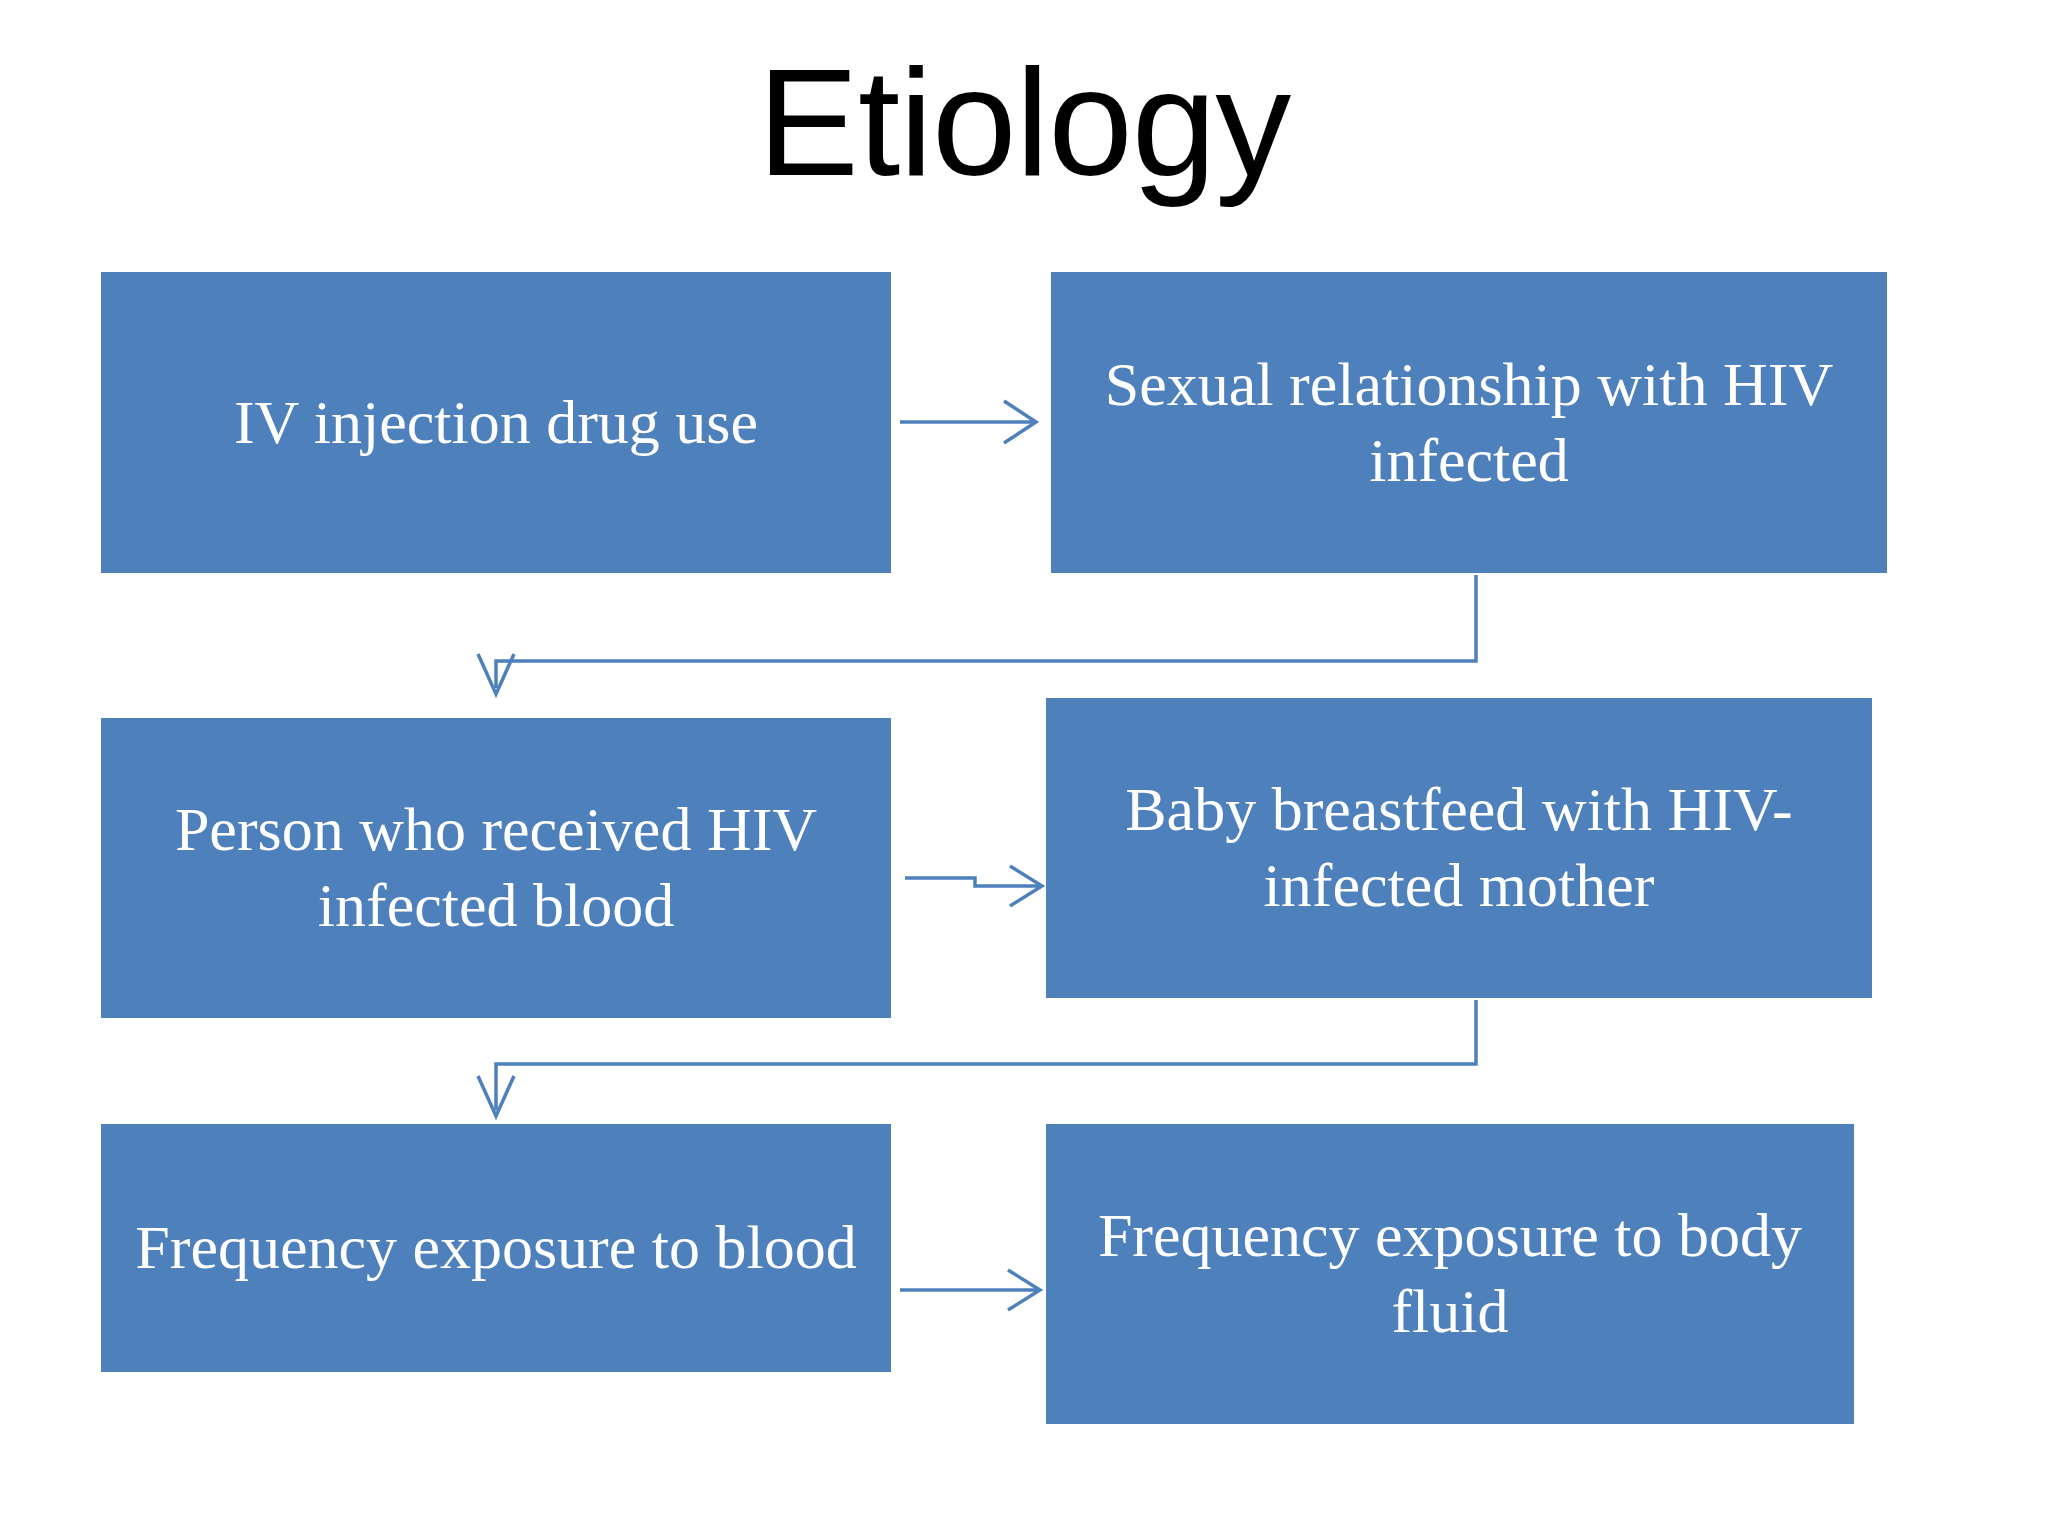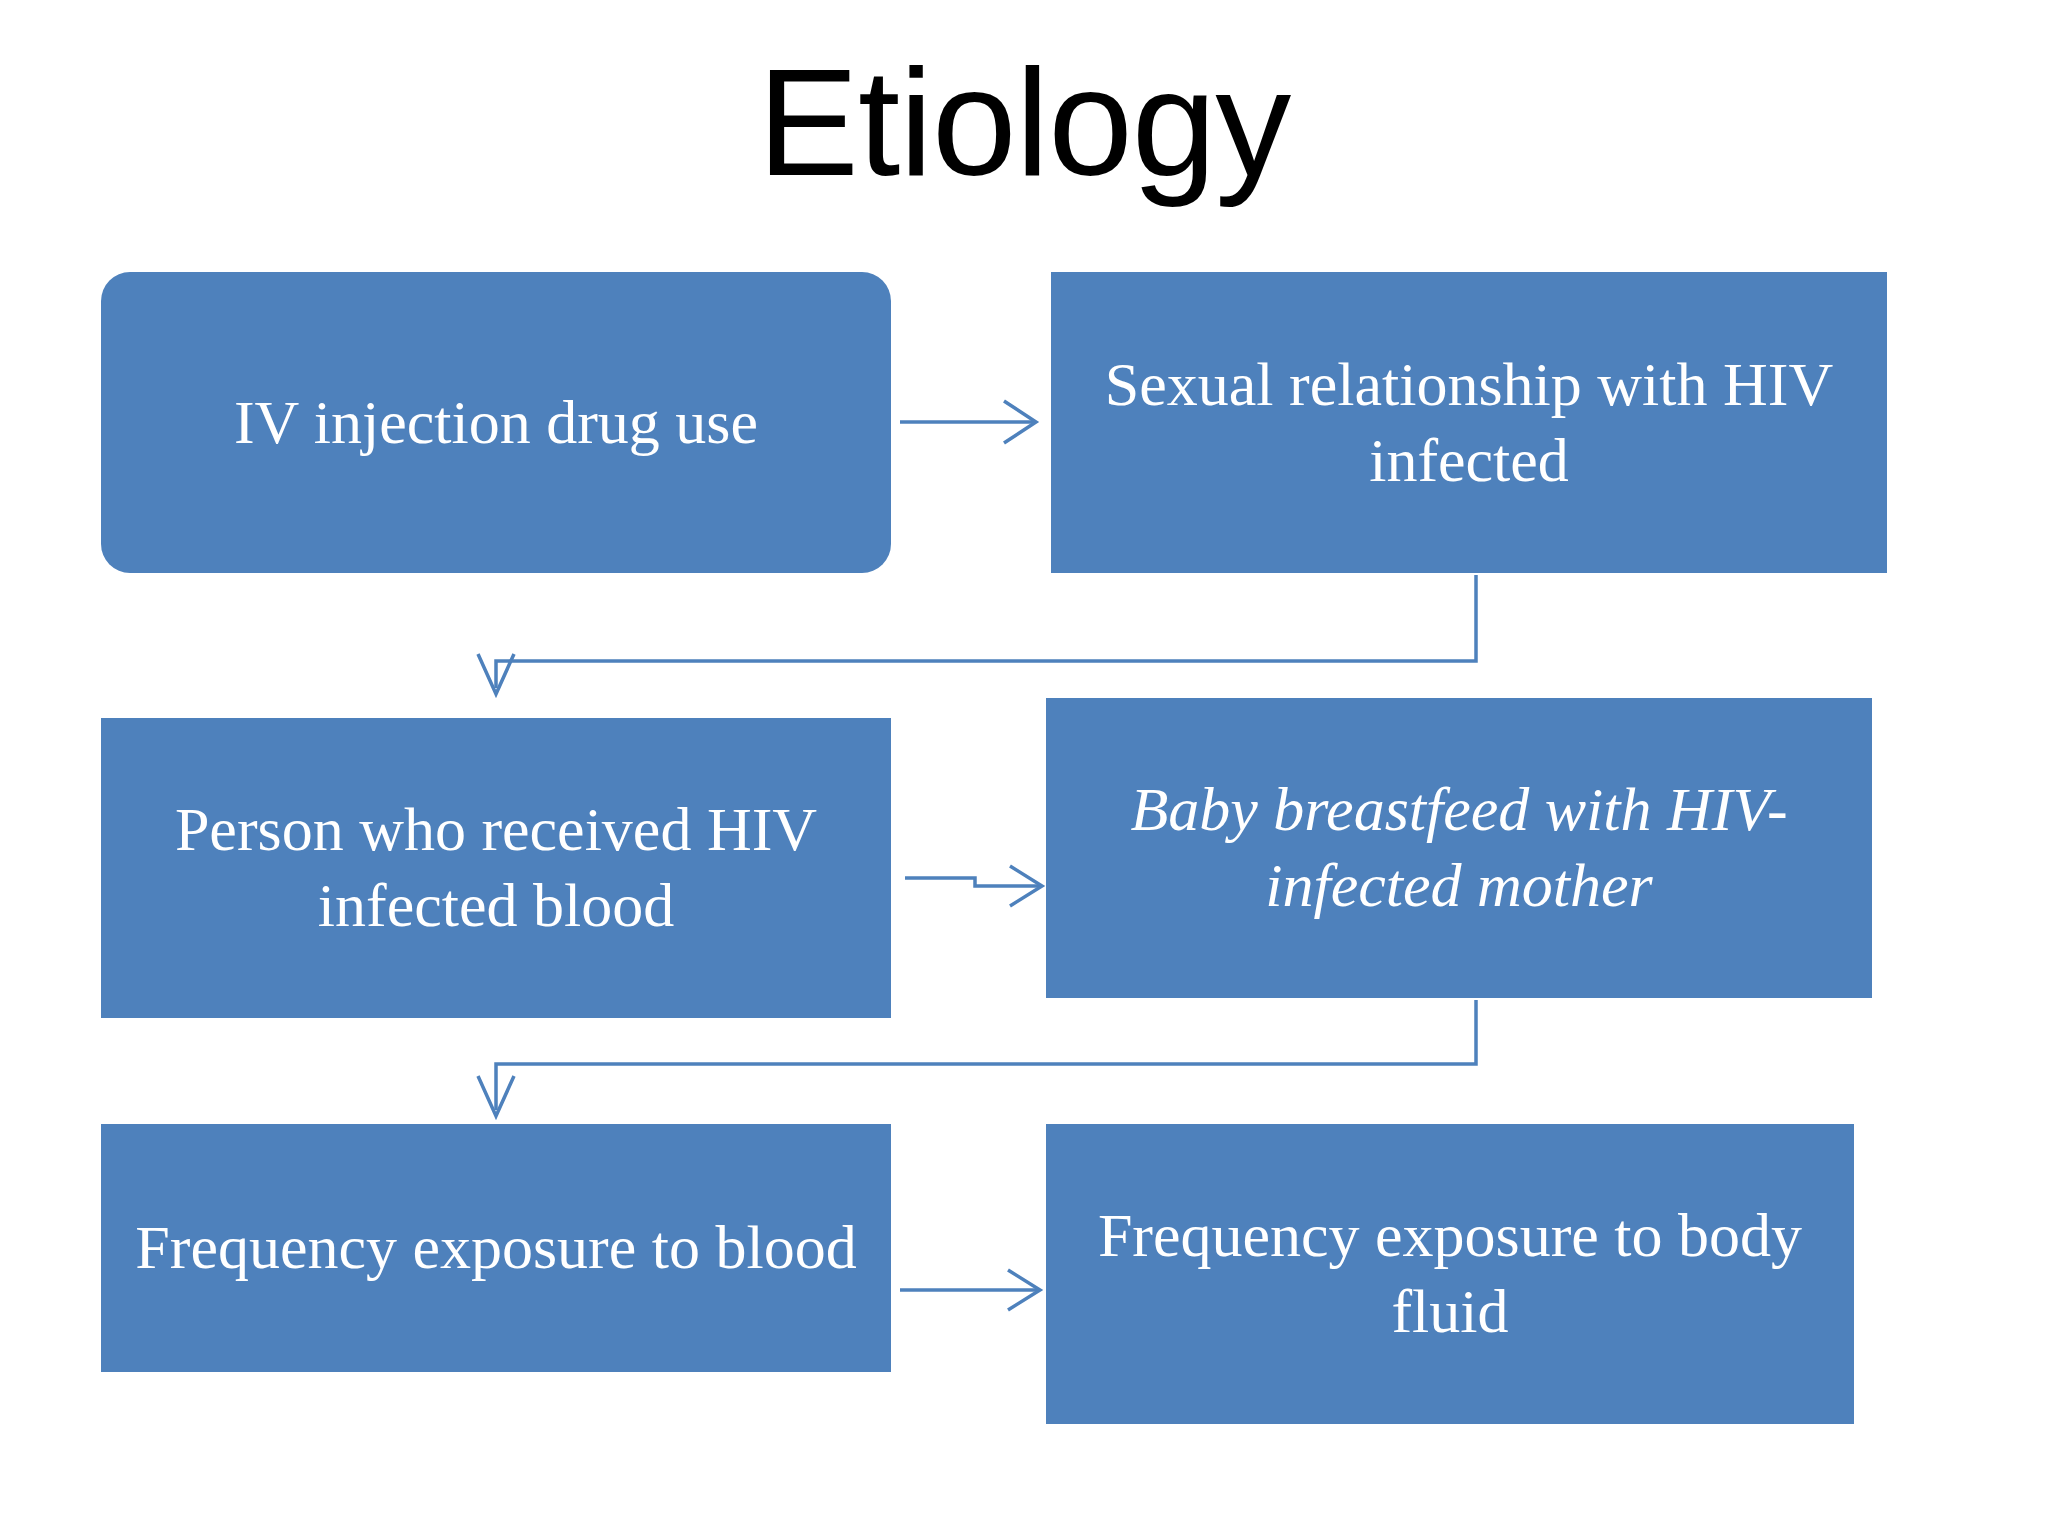--- a/index.html
+++ b/index.html
@@ -48,21 +48,21 @@
     justify-content: center;
     text-align: center;
     font-family: "Liberation Serif", "DejaVu Serif", serif;
     font-size: 62px;
     line-height: 1.22;
     padding: 4px 18px;
     overflow: hidden;
   }
   .node .label { display: block; width: 100%; }
 
-  #node-iv-drug-use      { left: 101px;  top: 272px;  width: 790px; height: 301px; border-radius: 29px; }
+  #node-iv-drug-use      { left: 101px;  top: 272px;  width: 790px; height: 301px; }
   #node-sexual-relation  { left: 1039px; top: 272px;  width: 836px; height: 301px; margin-left: 12px; }
   #node-received-blood   { left: 101px;  top: 698px;  width: 790px; height: 300px; margin-top: 20px; }
   #node-breastfeed       { left: 1046px; top: 698px;  width: 826px; height: 300px; }
   #node-exposure-blood   { left: 101px;  top: 1124px; width: 790px; height: 248px; }
   #node-exposure-fluid   { left: 1046px; top: 1124px; width: 808px; height: 300px; justify-content: flex-end; }
 
   
   #connectors {
     position: absolute;
     left: 0;
@@ -96,21 +96,21 @@
   </div>
 
   <div class="node" id="node-sexual-relation" style="background: rgb(78, 129, 188); color: rgb(255, 255, 255);">
     <span class="label">Sexual relationship with HIV infected</span>
   </div>
 
   <div class="node" id="node-received-blood" style="background: rgb(78, 129, 188); color: rgb(255, 255, 255);">
     <span class="label">Person who received HIV infected blood</span>
   </div>
 
-  <div class="node" id="node-breastfeed" style="background: rgb(78, 129, 188); color: rgb(255, 255, 255); font-style: italic;">
+  <div class="node" id="node-breastfeed" style="background: rgb(78, 129, 188); color: rgb(255, 255, 255);">
     <span class="label">Baby breastfeed with HIV-infected mother</span>
   </div>
 
   <div class="node" id="node-exposure-blood" style="background: rgb(78, 129, 188); color: rgb(255, 255, 255);">
     <span class="label">Frequency exposure to blood</span>
   </div>
 
   <div class="node" id="node-exposure-fluid" style="background: rgb(78, 129, 188); color: rgb(255, 255, 255);">
     <span class="label">Frequency exposure to body fluid</span>
   </div>

